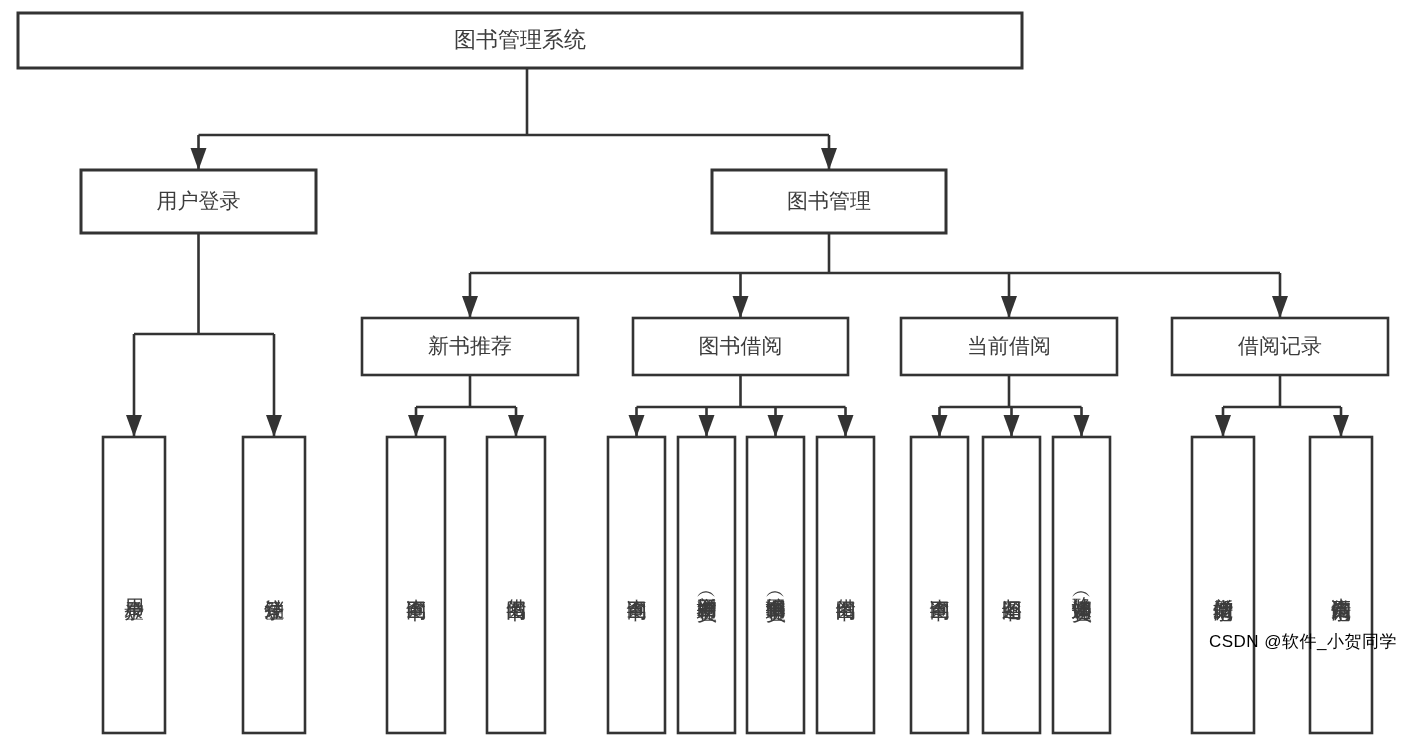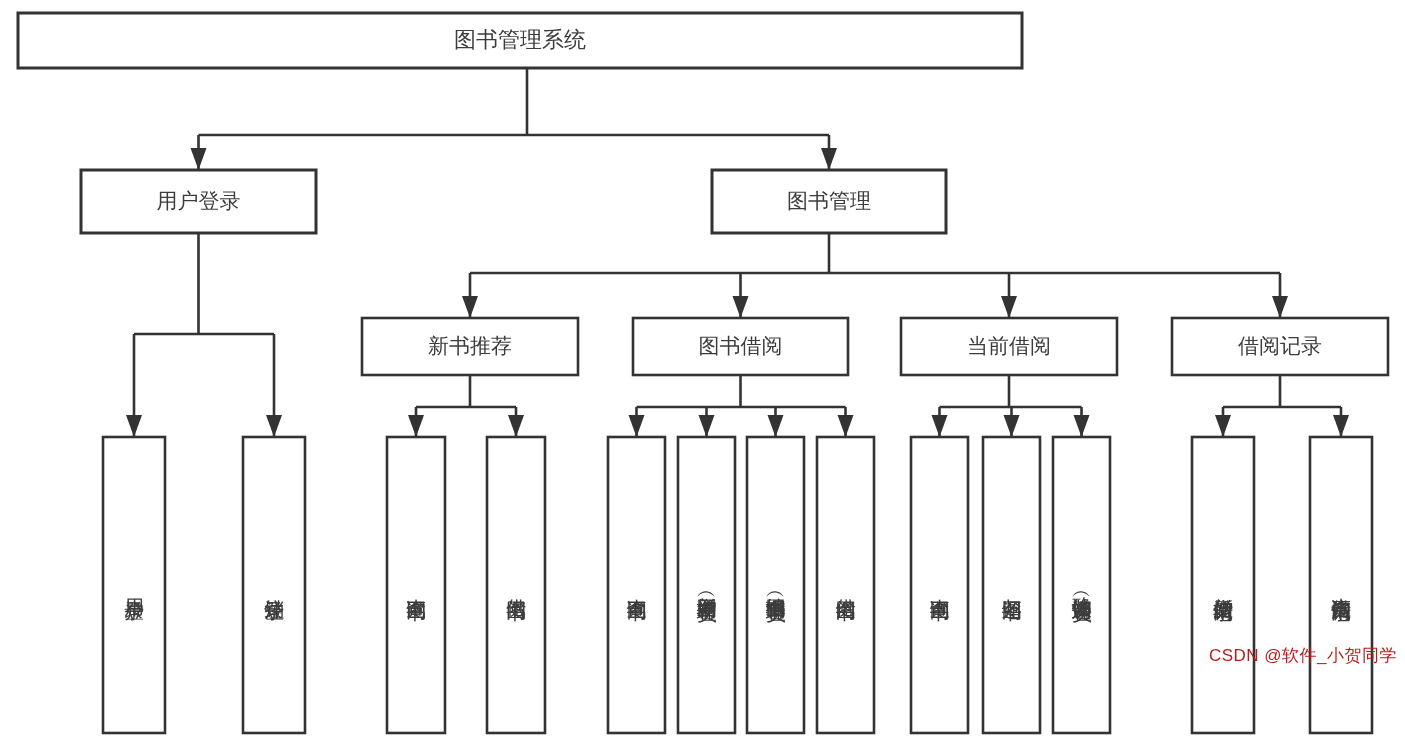--- a/index.html
+++ b/index.html
@@ -72,24 +72,24 @@
     display: flex;
     align-items: center;
     justify-content: center;
     text-align: center;
     white-space: pre;
     pointer-events: none;
   }
   .watermark {
     position: absolute;
     right: 8px;
-    bottom: 0;
+    bottom: 14px;
     font-family: "Liberation Sans", "DejaVu Sans", sans-serif;
     font-size: 17px;
-    color: #b91c1c;
+    color: #000000;
     letter-spacing: 0.5px;
     white-space: nowrap;
   }
 </style>
 </head>
 <body>
 
 <div id="diagram-root">
   <svg class="diagram-canvas" id="diagram-svg" viewBox="0 0 1405 747">
       <g>

